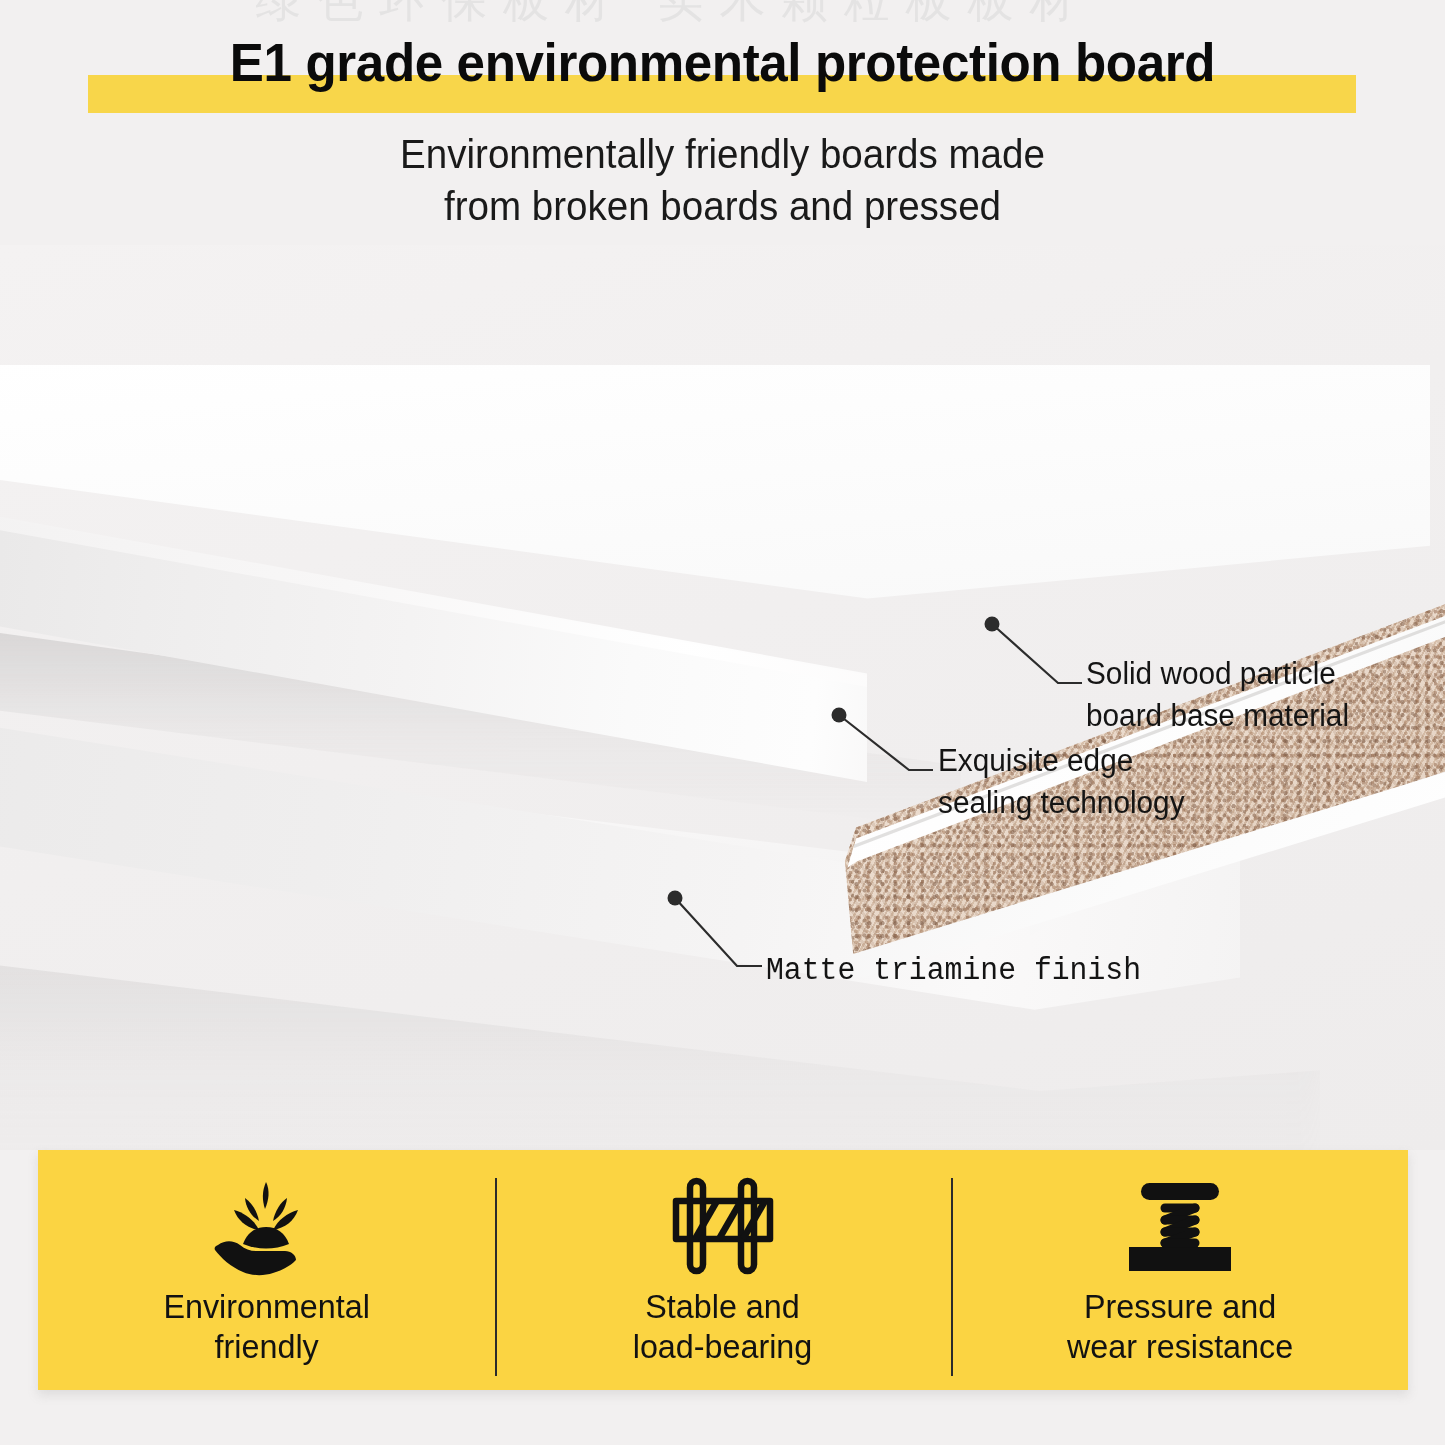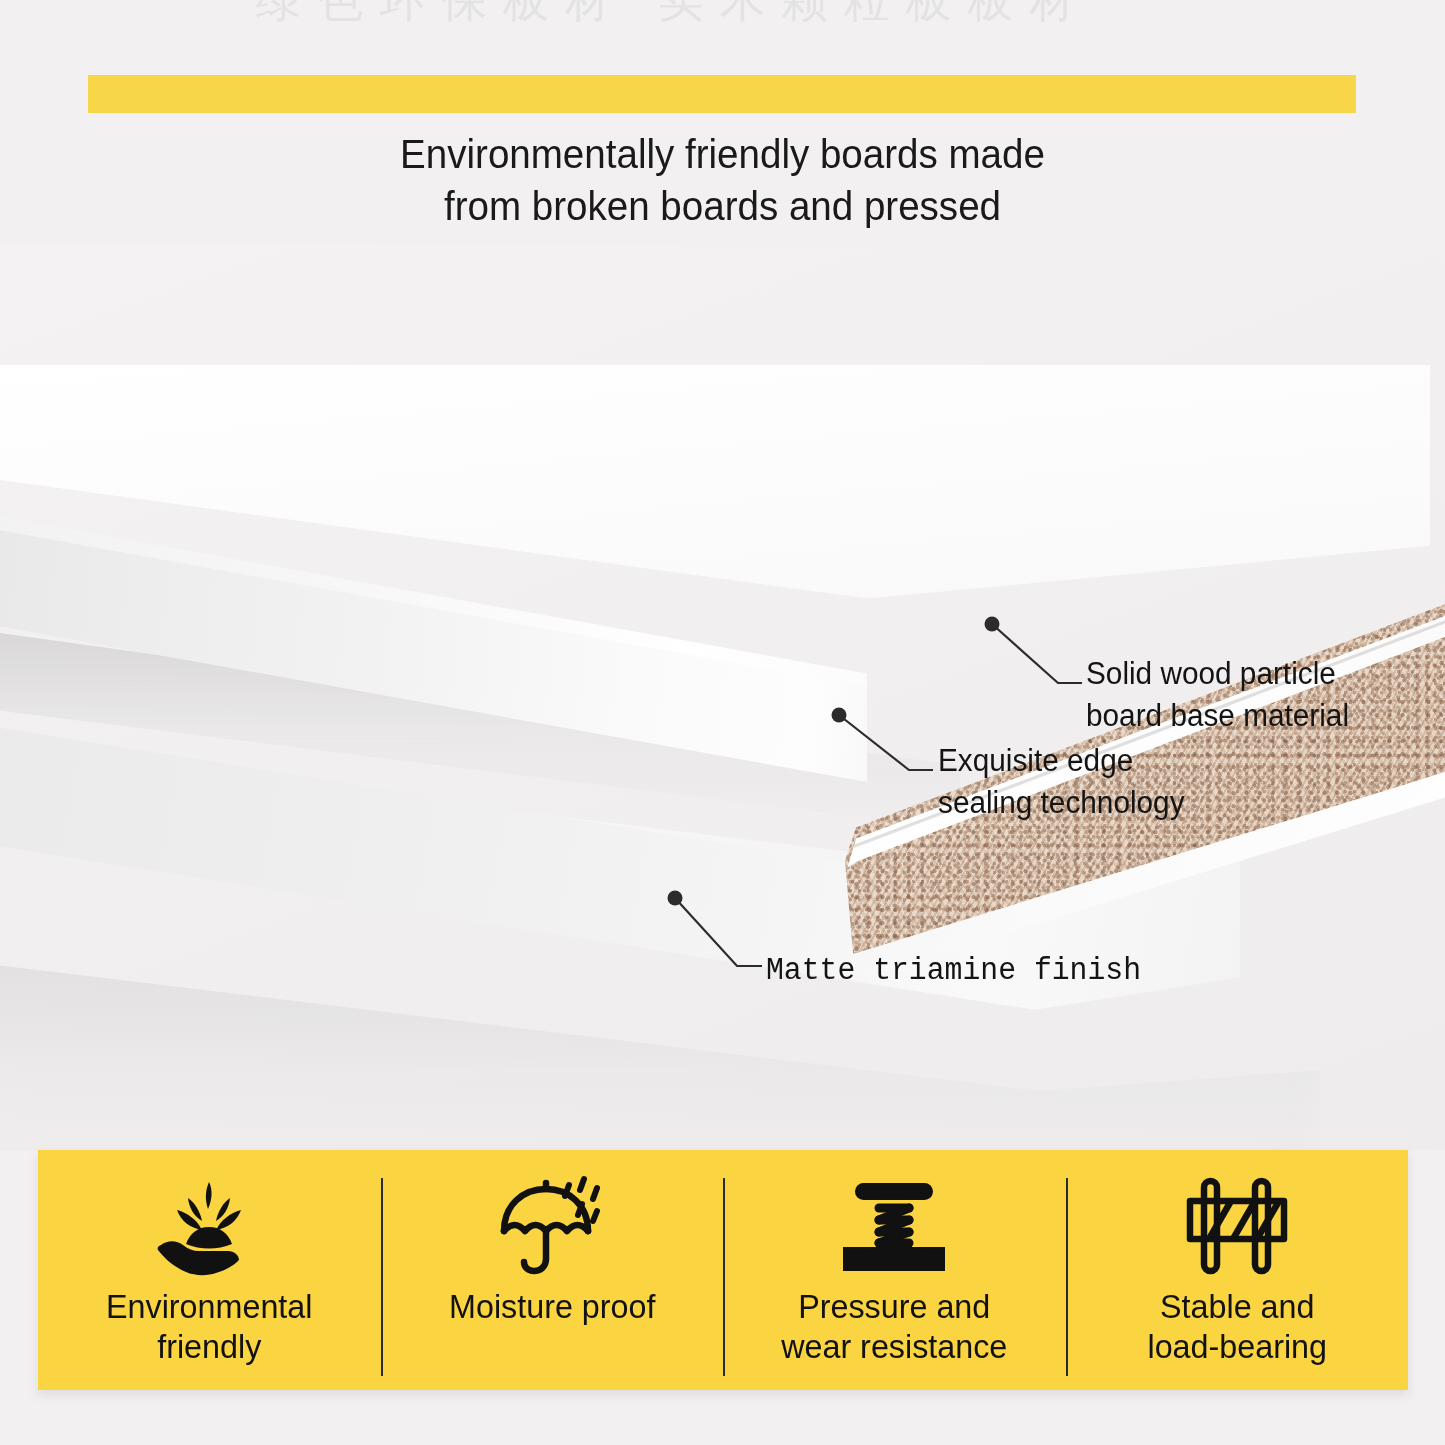--- a/index.html
+++ b/index.html
@@ -155,21 +155,21 @@
   .feature-bar{
     position:absolute;left:38px;top:1150px;width:1370px;height:240px;
     background:#fbd442;
     box-shadow:0 5px 10px rgba(140,138,138,.20);
   }
   .features{
     position:absolute;inset:0;display:flex;
   }
   .feature{
     position:relative;flex:1;
-    display:flex;flex-direction:column;justify-content:flex-start;
+    display:flex;flex-direction:column;align-items:center;justify-content:flex-start;
     padding-top:20px;
   }
   .feature .divider{
     position:absolute;left:0;top:28px;bottom:14px;width:2px;background:#2b2b2b;
   }
   .feature:first-child .divider{display:none;}
   .icon-box{height:112px;display:flex;align-items:center;justify-content:center;}
   .feature-label{
     margin-top:4px;
     text-align:center;
@@ -181,20 +181,23 @@
 <body>
 
 <div id="stage">
 
   <div class="ghost-strip">
     <span>绿色环保板材 实木颗粒板板材</span>
   </div>
 
   <div class="header">
     <div class="title-hl"></div>
+    <div class="title-wrap">
+      <div class="title">E1 grade environmental protection board</div>
+    </div>
     <div class="subtitle">
       <div>Environmentally friendly boards made</div>
       <div>from broken boards and pressed</div>
     </div>
   </div>
 
   <div class="scene">
 
     <div class="shape floor-shadow"></div>
 
@@ -264,40 +267,38 @@
               <path d="M6 71c7-5 15-5 22 0c5 4 10 6 16 6h29c6 0 11 4 11 9c0 0-8 9-23 13c-9 3-21 3-30-1C19 93 9 84 3 76c-1-2-0-4 3-5z"></path>
             </g>
           </svg>
         </div>
         <div class="feature-label">
           <div>Environmental</div>
           <div>friendly</div>
         </div>
       </div>
 
+
       <div class="feature">
         <div class="divider"></div>
         <div class="icon-box">
-          <svg width="112" height="110" viewBox="0 0 112 110" aria-hidden="true">
-            <g fill="none" stroke="#111" stroke-width="6.5" stroke-linecap="round" stroke-linejoin="round">
-              <path d="M8 60 C8 34 27 18 50 18 C73 18 92 34 92 60"></path>
-              <path d="M8 60 C15 52 22 52 29 60 C36 52 43 52 50 60 C57 52 64 52 71 60 C78 52 85 52 92 60"></path>
-              <path d="M50 18 L50 12"></path>
-              <path d="M50 60 L50 88 C50 96 44 100 38 100 C32 100 28 96 28 91"></path>
-              <path d="M73 14 L69 25" stroke-width="6"></path>
-              <path d="M88 8 L84 19" stroke-width="6"></path>
-              <path d="M101 17 L97 28" stroke-width="6"></path>
-              <path d="M86 33 L82 44" stroke-width="6"></path>
-              <path d="M101 40 L97 50" stroke-width="6"></path>
+          <svg width="104" height="106" viewBox="0 0 104 106" aria-hidden="true">
+            <g fill="none" stroke="#111" stroke-width="6.5" stroke-linejoin="round">
+              <rect x="19" y="8" width="13" height="90" rx="6.5"></rect>
+              <rect x="70" y="8" width="13" height="90" rx="6.5"></rect>
+              <rect x="5" y="28" width="94" height="38"></rect>
+              <path d="M24 66 L46 28"></path>
+              <path d="M48 66 L70 28"></path>
+              <path d="M72 66 L94 28"></path>
             </g>
           </svg>
         </div>
         <div class="feature-label">
-          <div>Moisture proof</div>
-          <div></div>
+          <div>Stable and</div>
+          <div>load-bearing</div>
         </div>
       </div>
 
       <div class="feature">
         <div class="divider"></div>
         <div class="icon-box">
           <svg width="110" height="102" viewBox="0 0 110 102" aria-hidden="true">
             <g fill="#111">
               <rect x="16" y="8" width="78" height="17" rx="8.5"></rect>
               <rect x="4" y="72" width="102" height="24"></rect>
@@ -312,36 +313,16 @@
               <path d="M40 68 L70 68"></path>
             </g>
           </svg>
         </div>
         <div class="feature-label">
           <div>Pressure and</div>
           <div>wear resistance</div>
         </div>
       </div>
 
-      <div class="feature">
-        <div class="divider"></div>
-        <div class="icon-box">
-          <svg width="104" height="106" viewBox="0 0 104 106" aria-hidden="true">
-            <g fill="none" stroke="#111" stroke-width="6.5" stroke-linejoin="round">
-              <rect x="19" y="8" width="13" height="90" rx="6.5"></rect>
-              <rect x="70" y="8" width="13" height="90" rx="6.5"></rect>
-              <rect x="5" y="28" width="94" height="38"></rect>
-              <path d="M24 66 L46 28"></path>
-              <path d="M48 66 L70 28"></path>
-              <path d="M72 66 L94 28"></path>
-            </g>
-          </svg>
-        </div>
-        <div class="feature-label">
-          <div>Stable and</div>
-          <div>load-bearing</div>
-        </div>
-      </div>
-
     </div>
   </div>
 
 </div>
 
 </body></html>

